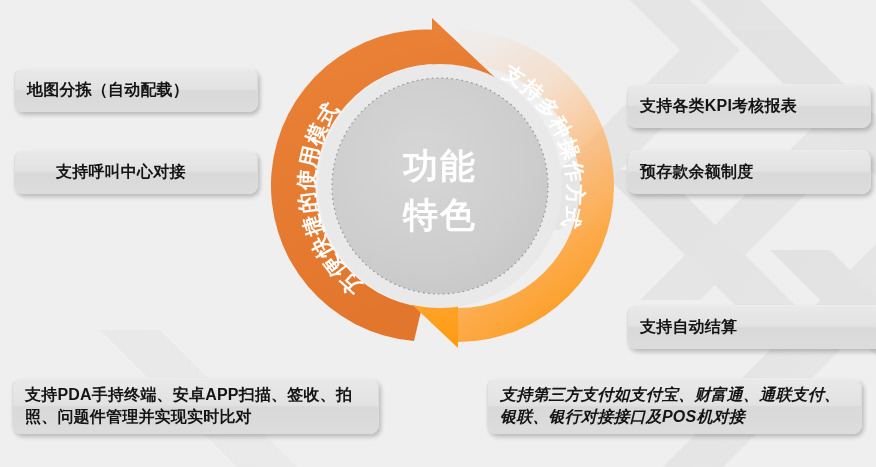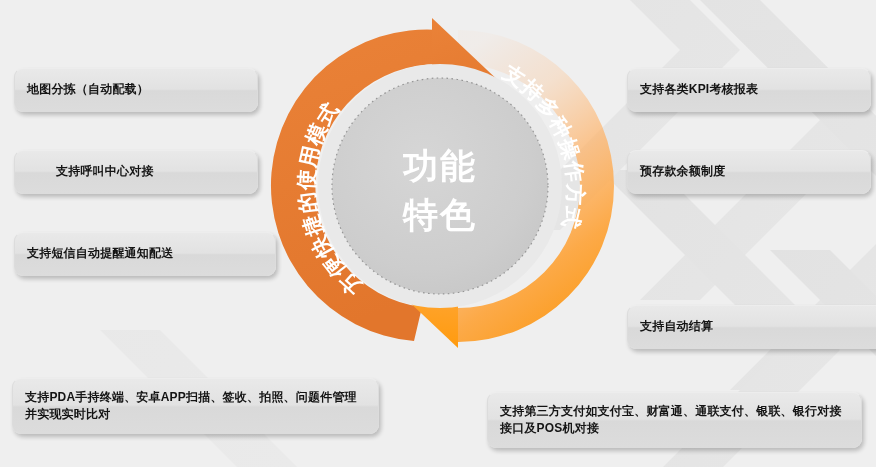--- a/index.html
+++ b/index.html
@@ -44,45 +44,45 @@
     position: absolute;
     z-index: 3;
     box-sizing: border-box;
     border-radius: 9px;
     background: linear-gradient(to bottom, #e9e9e9 0%, #e2e2e2 48%, #d9d9d9 52%, #dcdcdc 100%);
     border: 1px solid #dcdcdc;
     border-top-color: #ededed;
     box-shadow: 2px 3px 4px rgba(0,0,0,0.22);
     color: #141414;
     font-weight: bold;
-    font-size: 12px;
+    font-size: 16px;
     line-height: 1.34;
     letter-spacing: 0.2px;
     display: flex;
     align-items: center;
     padding: 6px 12px 7px 12px;
   }
   .feature-box .fb-text { display: block; width: 100%; }
 
   
   .col-left  { left: 14px; }
   
   .col-right { left: 627px; }
 
   .fb-l1 { top: 68px;  width: 244px; height: 44px; }
   .fb-l2 { top: 150px; width: 244px; height: 44px; padding-left: 41px; }
   .fb-l3 { top: 232px; width: 262px; height: 44px; }
   .fb-l4 { top: 305px; width: 248px; height: 56px; }
   .fb-l5 { left: 12px; top: 378px; width: 367px; height: 56px; }
 
-  .fb-r1 { top: 68px;  width: 244px; height: 44px; }
+  .fb-r1 { top: 84px;  width: 244px; height: 44px; }
   .fb-r2 { top: 150px; width: 244px; height: 44px; }
   .fb-r3 { top: 225px; width: 244px; height: 56px; }
   .fb-r4 { top: 305px; width: 270px; height: 44px; }
-  .fb-r5 { left: 487px; top: 392px; width: 375px; height: 56px; }
+  .fb-r5 { left: 487px; top: 378px; width: 375px; height: 56px; font-style: italic; }
 
   .center-label {
     font-size: 35px;
     font-weight: bold;
     fill: #ffffff;
     letter-spacing: 2px;
   }
 </style>
 </head>
 <body>
@@ -179,23 +179,20 @@
       <textPath href="#rightTextPath" startOffset="4%">支持多种操作方式</textPath>
     </text>
   </svg>
 
   <div class="feature-box col-left fb-l1">
     <span class="fb-text">地图分拣（自动配载）</span>
   </div>
   <div class="feature-box col-left fb-l2">
     <span class="fb-text">支持呼叫中心对接</span>
   </div>
-  <div class="feature-box col-left fb-l3">
-    <span class="fb-text">支持短信自动提醒通知配送</span>
-  </div>
   <div class="feature-box fb-l5">
     <span class="fb-text">支持PDA手持终端、安卓APP扫描、签收、拍照、问题件管理并实现实时比对</span>
   </div>
 
   <div class="feature-box col-right fb-r1">
     <span class="fb-text">支持各类KPI考核报表</span>
   </div>
   <div class="feature-box col-right fb-r2">
     <span class="fb-text">预存款余额制度</span>
   </div>

